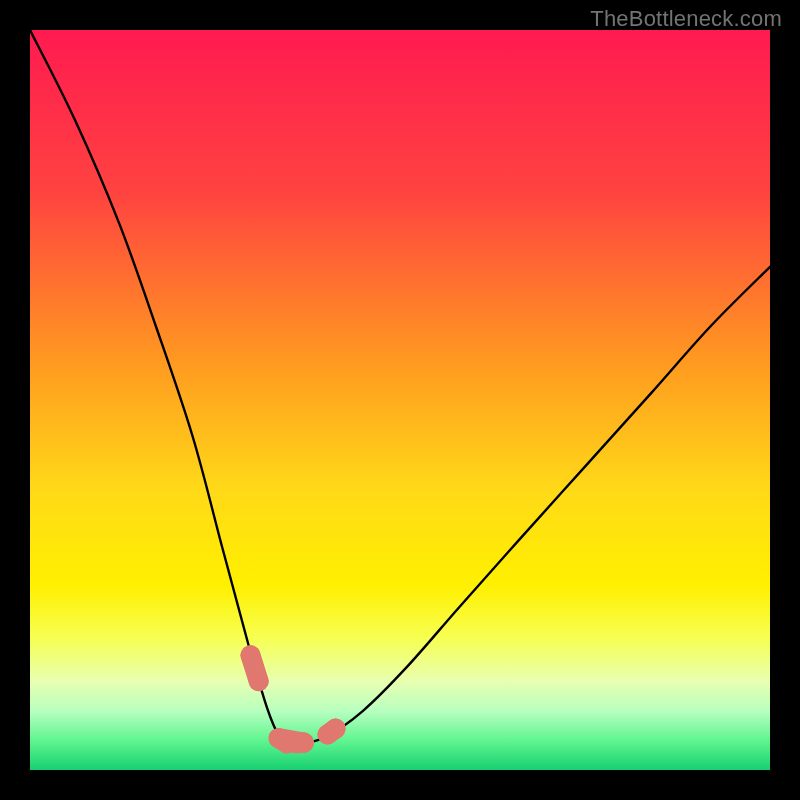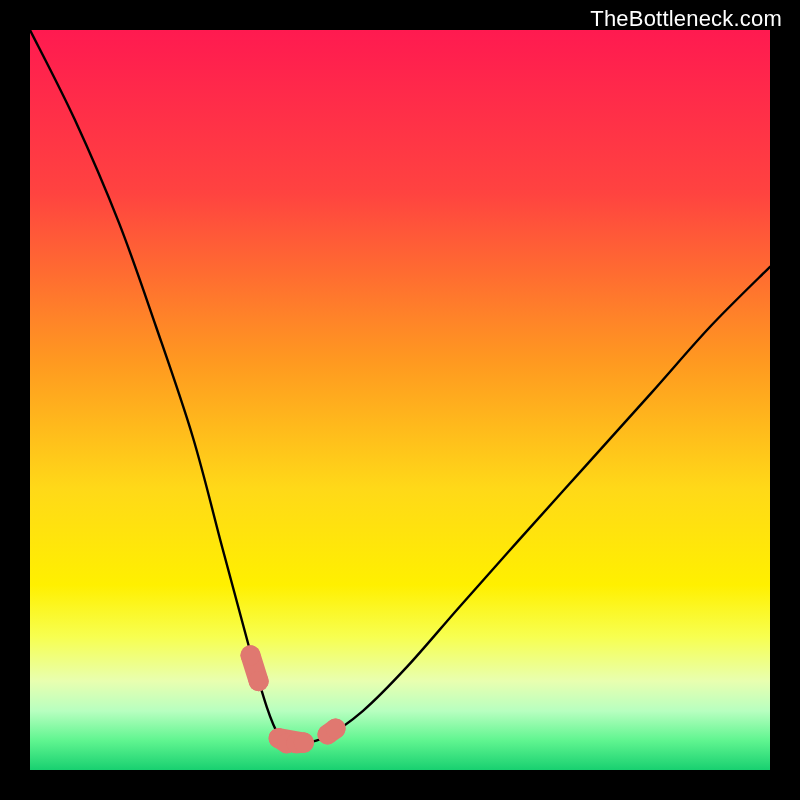--- a/index.html
+++ b/index.html
@@ -24,21 +24,21 @@
     left: 30px;
     top: 30px;
     width: 740px;
     height: 740px;
     overflow: hidden;
   }
   #watermark {
     position: absolute;
     top: 6px;
     right: 18px;
-    color: #ffffff;
+    color: #737373;
     font-size: 22px;
     font-weight: 500;
     letter-spacing: 0.2px;
   }
   svg {
     display: block;
   }
 </style>
 </head>
 <body>

